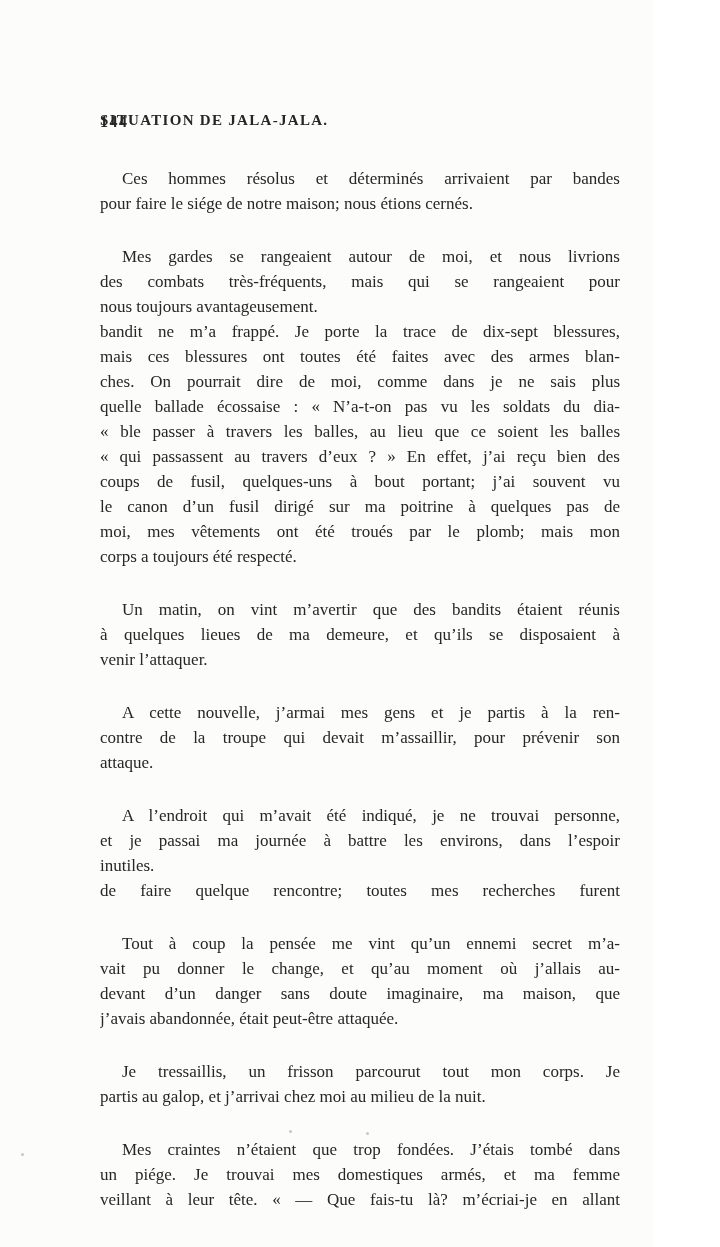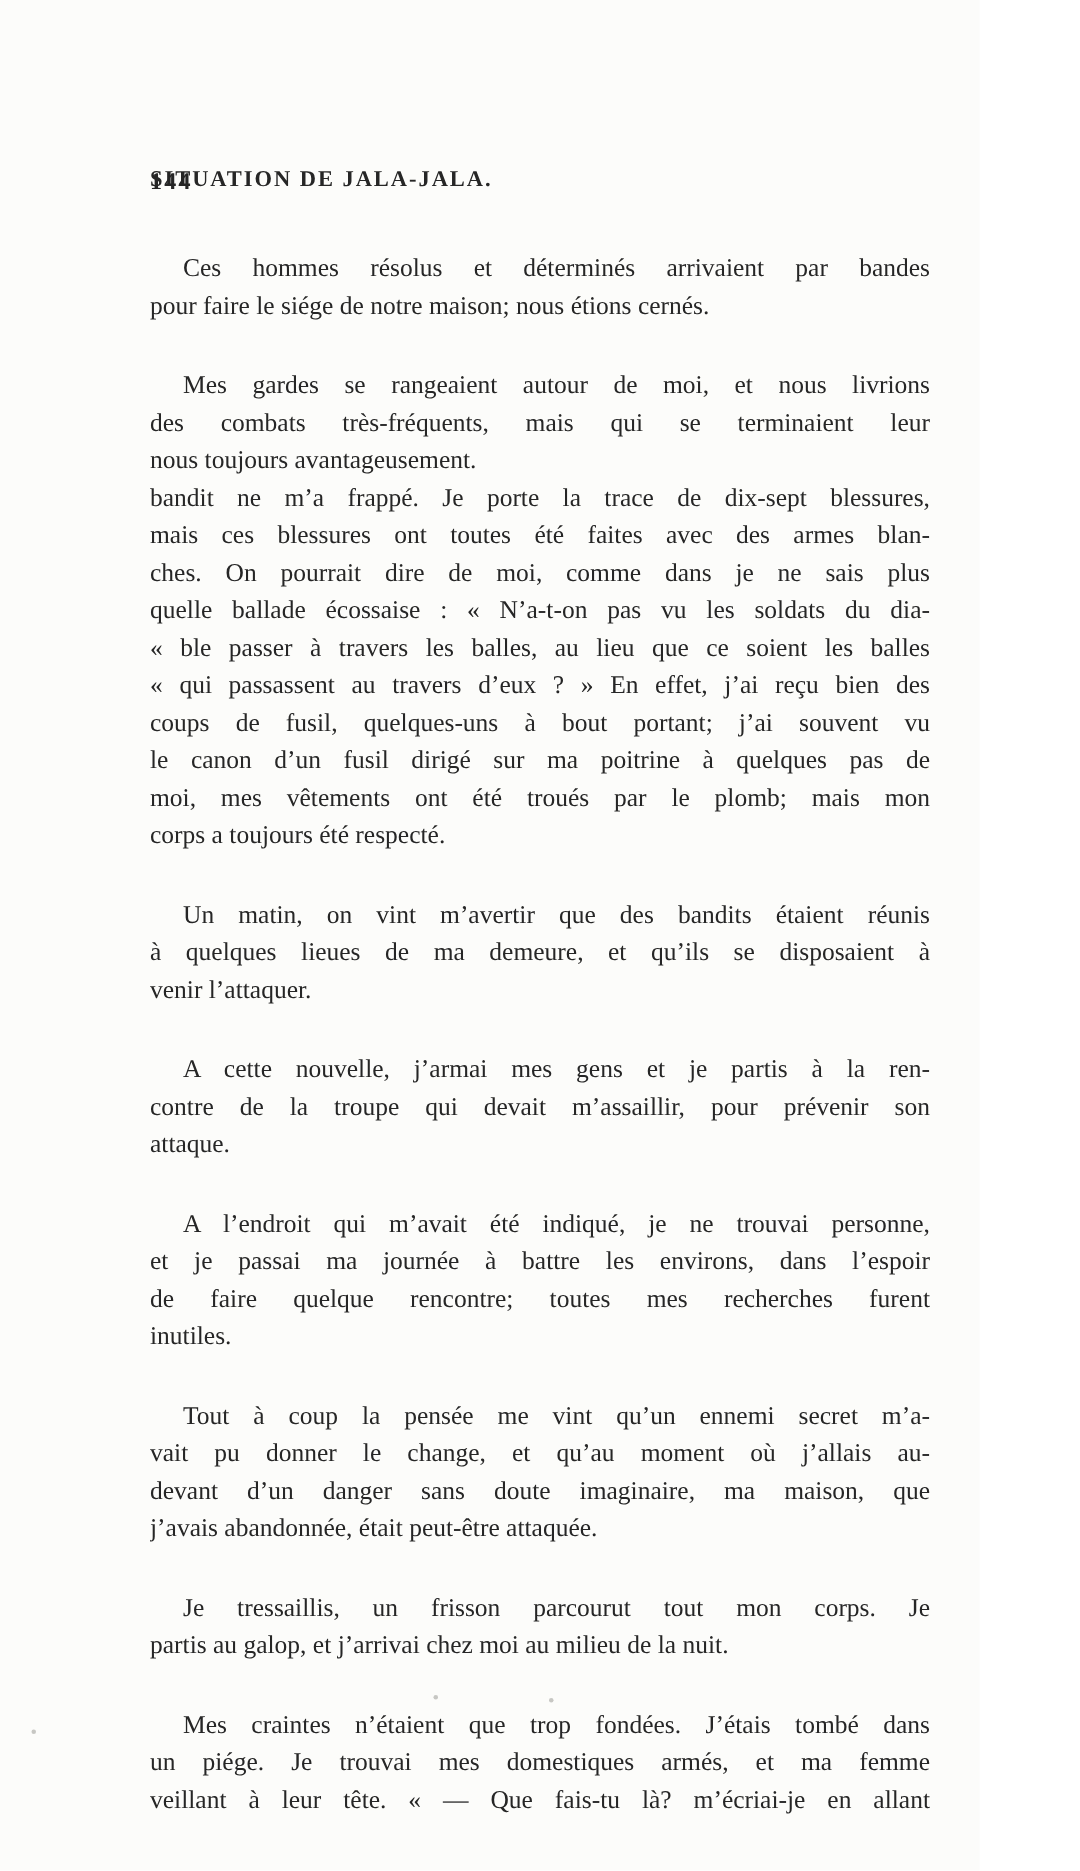--- a/index.html
+++ b/index.html
@@ -50,42 +50,42 @@
 
   <div class="text-block">
     <div class="running-header">
       <span class="page-num">144</span>
       <span class="running-title">SITUATION DE JALA-JALA.</span>
     </div>
 
   <div class="line ind">Ces hommes résolus et déterminés arrivaient par bandes</div>
       <div class="line pend">pour faire le siége de notre maison; nous étions cernés.</div>
       <div class="line ind">Mes gardes se rangeaient autour de moi, et nous livrions</div>
-      <div class="line">des combats très-fréquents, mais qui se terminaient leur</div>
+      <div class="line">des combats très-fréquents, mais qui se rangeaient pour</div>
       <div class="line pend">nous toujours avantageusement.</div>
       <div class="line">bandit ne m’a frappé. Je porte la trace de dix-sept blessures,</div>
       <div class="line">mais ces blessures ont toutes été faites avec des armes blan-</div>
       <div class="line">ches. On pourrait dire de moi, comme dans je ne sais plus</div>
       <div class="line">quelle ballade écossaise : « N’a-t-on pas vu les soldats du dia-</div>
       <div class="line">« ble passer à travers les balles, au lieu que ce soient les balles</div>
       <div class="line">« qui passassent au travers d’eux ? » En effet, j’ai reçu bien des</div>
       <div class="line">coups de fusil, quelques-uns à bout portant; j’ai souvent vu</div>
       <div class="line">le canon d’un fusil dirigé sur ma poitrine à quelques pas de</div>
       <div class="line">moi, mes vêtements ont été troués par le plomb; mais mon</div>
       <div class="line pend">corps a toujours été respecté.</div>
       <div class="line ind">Un matin, on vint m’avertir que des bandits étaient réunis</div>
       <div class="line">à quelques lieues de ma demeure, et qu’ils se disposaient à</div>
       <div class="line pend">venir l’attaquer.</div>
       <div class="line ind">A cette nouvelle, j’armai mes gens et je partis à la ren-</div>
       <div class="line">contre de la troupe qui devait m’assaillir, pour prévenir son</div>
       <div class="line pend">attaque.</div>
       <div class="line ind">A l’endroit qui m’avait été indiqué, je ne trouvai personne,</div>
       <div class="line">et je passai ma journée à battre les environs, dans l’espoir</div>
+      <div class="line pend">inutiles.</div>
       <div class="line">de faire quelque rencontre; toutes mes recherches furent</div>
-      <div class="line pend">inutiles.</div>
       <div class="line ind">Tout à coup la pensée me vint qu’un ennemi secret m’a-</div>
       <div class="line">vait pu donner le change, et qu’au moment où j’allais au-</div>
       <div class="line">devant d’un danger sans doute imaginaire, ma maison, que</div>
       <div class="line pend">j’avais abandonnée, était peut-être attaquée.</div>
       <div class="line ind">Je tressaillis, un frisson parcourut tout mon corps. Je</div>
       <div class="line pend">partis au galop, et j’arrivai chez moi au milieu de la nuit.</div>
       <div class="line ind">Mes craintes n’étaient que trop fondées. J’étais tombé dans</div>
       <div class="line">un piége. Je trouvai mes domestiques armés, et ma femme</div>
       <div class="line">veillant à leur tête. « — Que fais-tu là? m’écriai-je en allant</div>
     </div>

